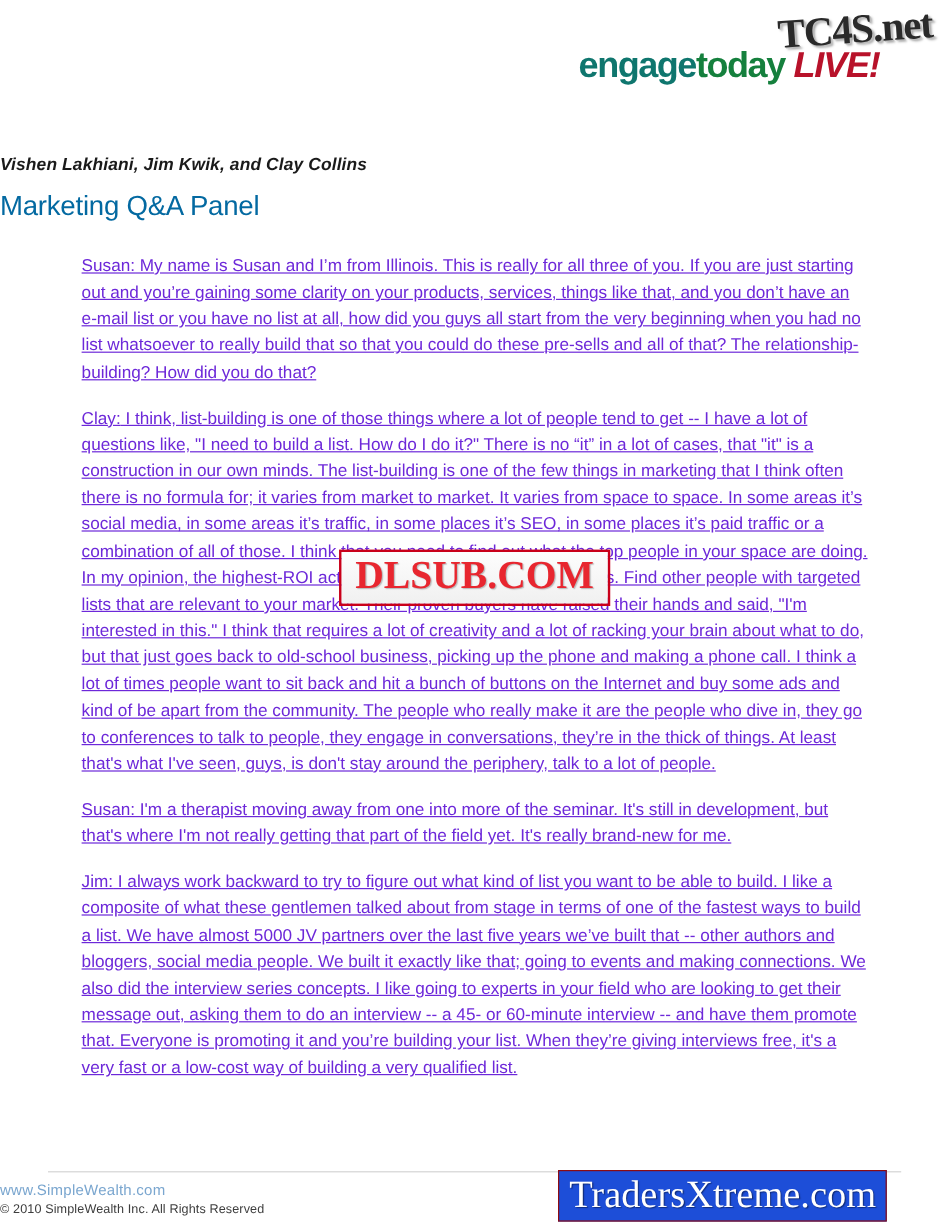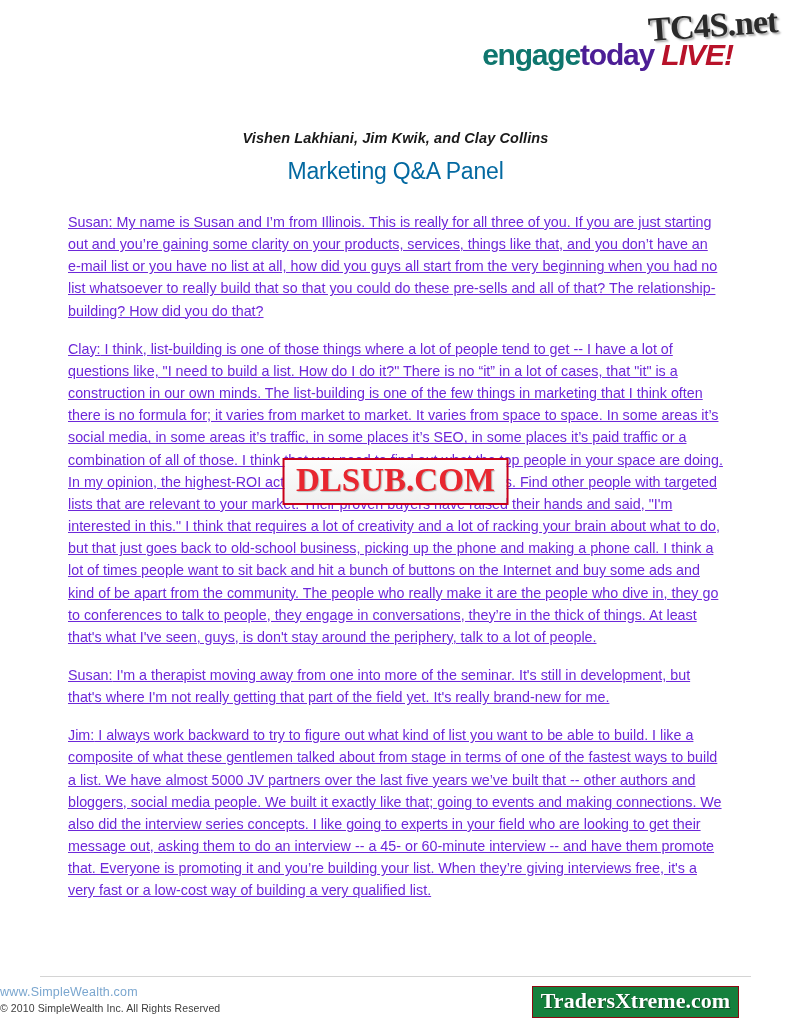--- a/index.html
+++ b/index.html
@@ -48,31 +48,30 @@
     position: absolute;
     top: 38px;
     right: 58px;
     font-family: "Liberation Sans", sans-serif;
     font-weight: bold;
     font-size: 30px;
     letter-spacing: -1.2px;
     white-space: nowrap;
   }
   .brand-engage { color: #0f766e; }
-  .brand-today { color: #4c1d95; }
+  .brand-today { color: #15803d; }
   .brand-live {
     color: #b8122a;
     font-style: italic;
     letter-spacing: -1px;
     text-align: center;
   }
 
   
   .title-block {
-    text-align: center;
     margin-top: 22px;
   }
   .speakers {
     font-size: 14.5px;
     font-weight: bold;
     font-style: italic;
     color: #1a1a1a;
     letter-spacing: 0.1px;
   }
   .doc-title {
@@ -142,24 +141,24 @@
     font-size: 10.5px;
     color: #3d3d3d;
     margin-top: 3px;
     letter-spacing: 0.1px;
   }
   .watermark-traders {
     position: absolute;
     right: 52px;
     bottom: 6px;
     font-family: "Liberation Serif", serif;
-    font-weight: bold;
-    font-size: 22px;
+    font-weight: normal;
+    font-size: 32px;
     color: #ffffff;
-    background: #15803d;
+    background: #1d4ed8;
     border: 1px solid #8c0a12;
     padding: 1px 8px 3px 8px;
     text-shadow: 1px 1px 1px rgba(0,0,0,0.45);
     white-space: nowrap;
     z-index: 6;
   }
 </style>
 </head>
 <body>
 

